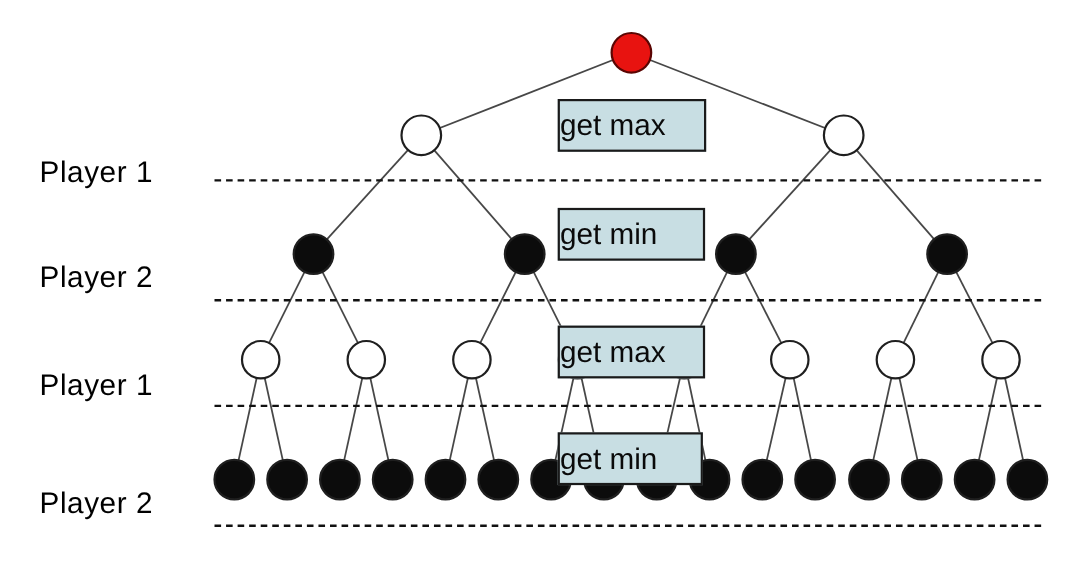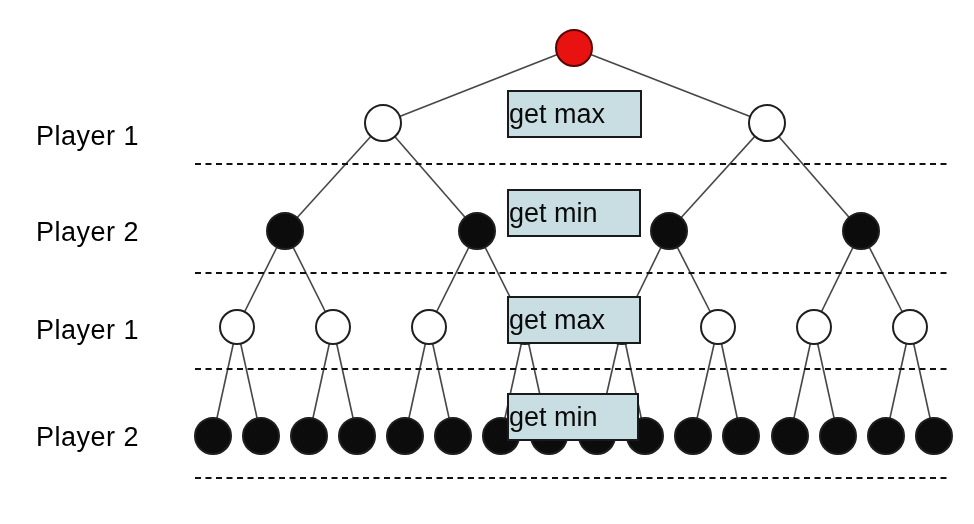--- a/index.html
+++ b/index.html
@@ -24,20 +24,21 @@
     z-index: 1;
   }
   .row-label {
     position: absolute;
     z-index: 2;
     font-size: 27px;
     line-height: 34px;
     color: #000000;
     white-space: nowrap;
     letter-spacing: 0.5px;
+    margin-top: 20px;
   }
   .op-box {
     position: absolute;
     z-index: 3; 
     box-sizing: border-box;
     border: 2px solid #ec4899;
     display: flex;
     align-items: center;
     justify-content: flex-start;
   }

